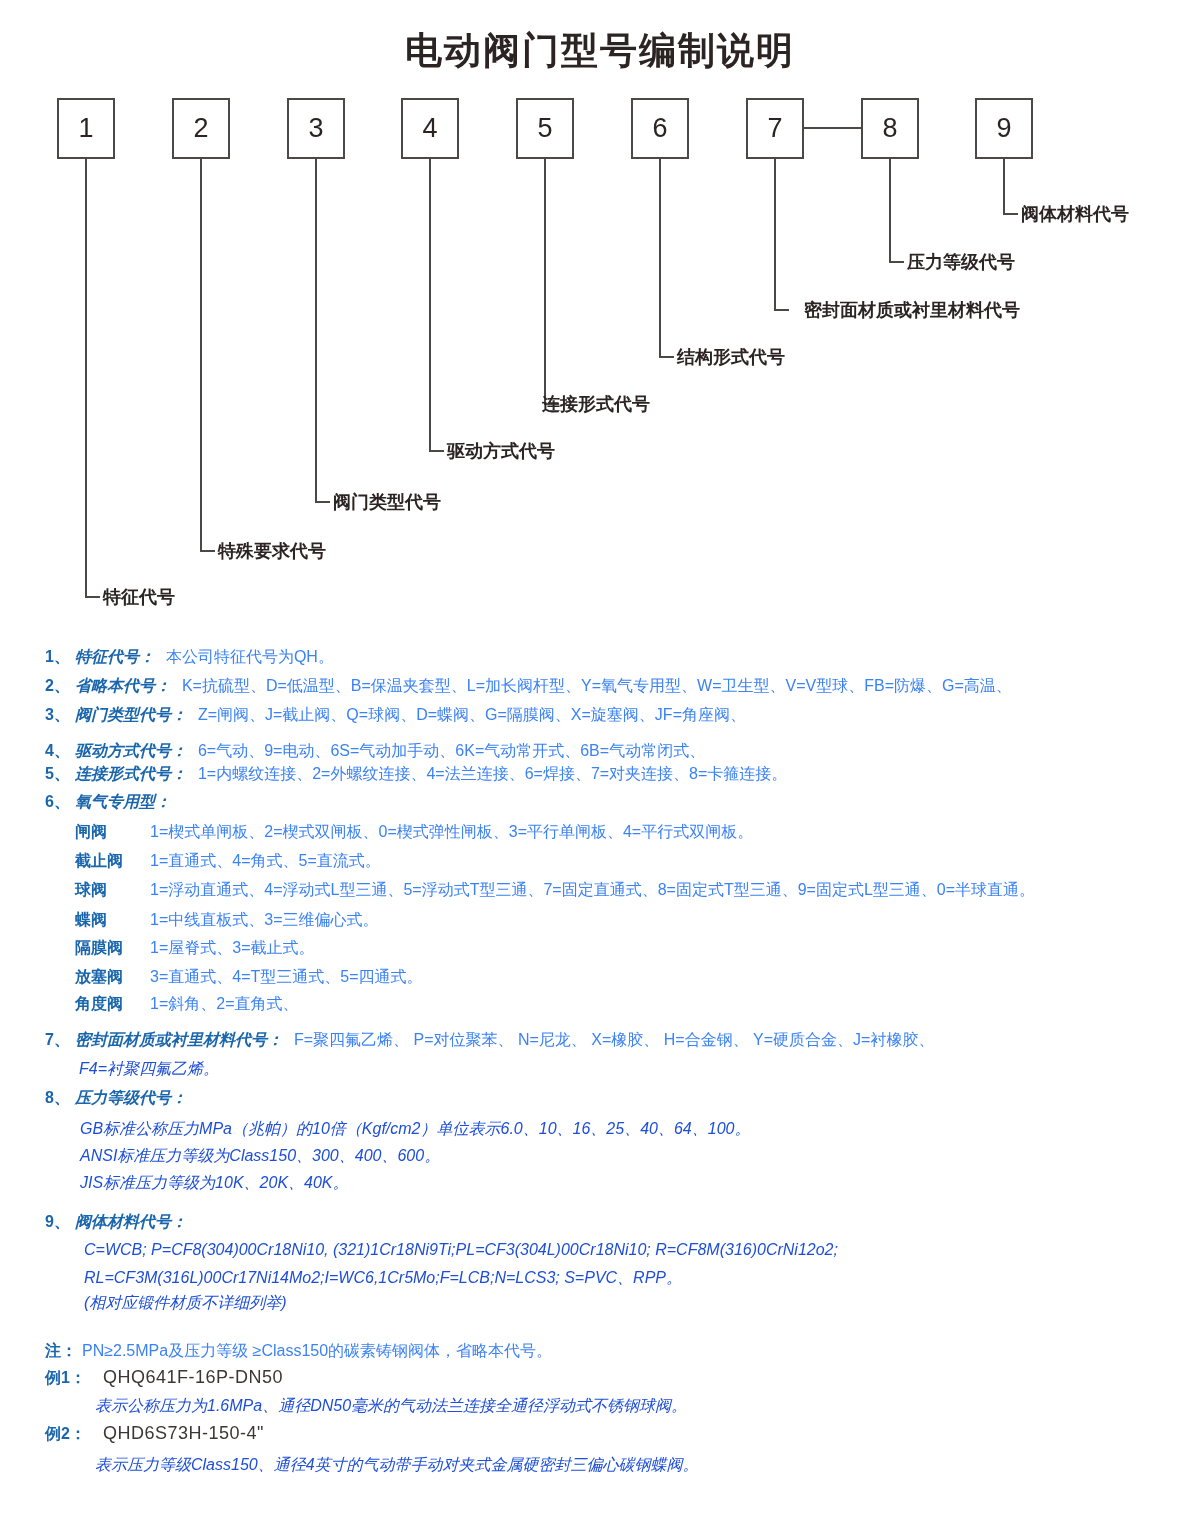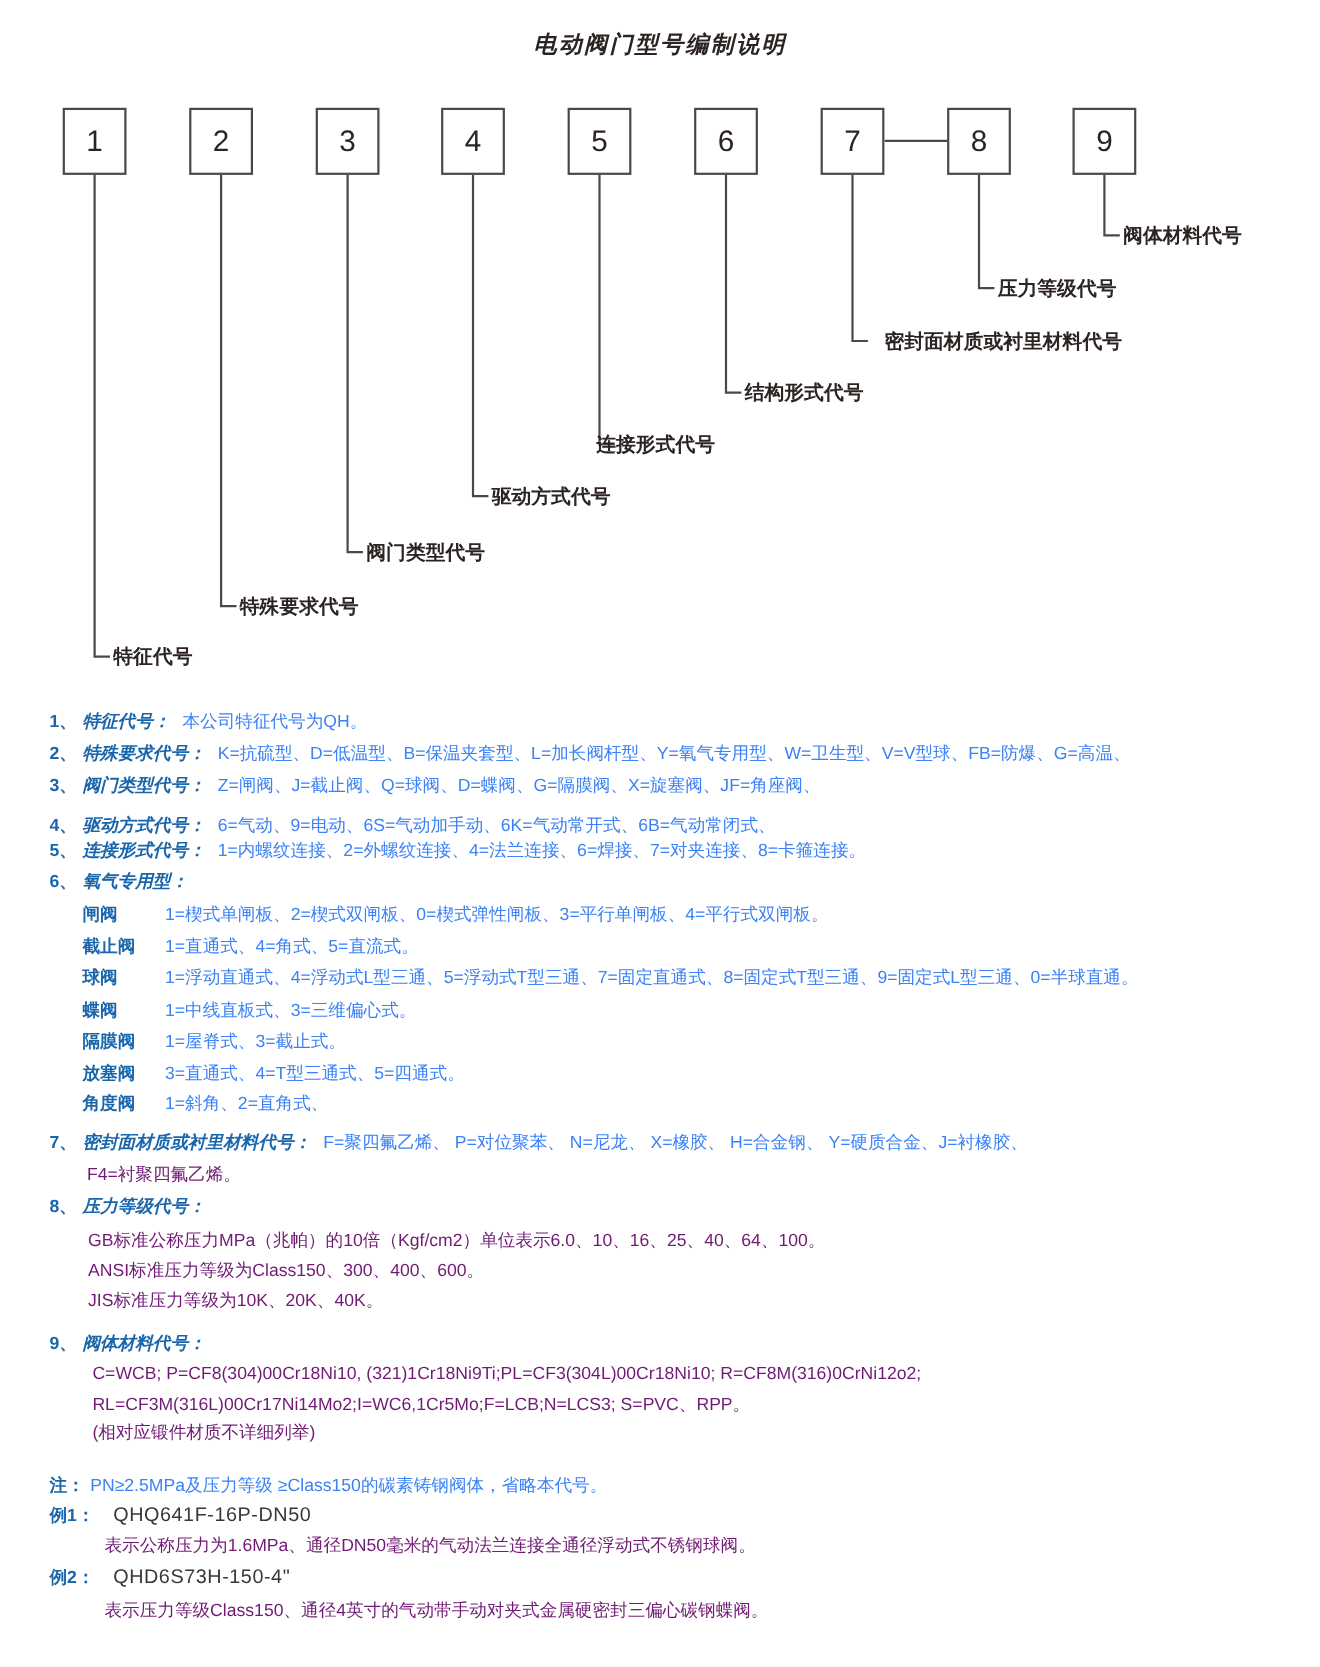--- a/index.html
+++ b/index.html
@@ -3,21 +3,21 @@
 <meta charset="utf-8">
 <style>
   html,body{margin:0;padding:0;}
   body{
     width:1200px;height:1515px;background:#ffffff;position:relative;
     font-family:"Liberation Sans","DejaVu Sans",sans-serif;
     color:#322f2d;overflow:hidden;
   }
   .title{
     position:absolute;top:26px;left:0;width:100%;text-align:center;
-    font-size:21px;font-weight:bold;color:#2b2422;letter-spacing:2px;font-style:italic;
+    font-size:37px;font-weight:bold;color:#2b2422;letter-spacing:2px;
   }
   
   .diagram{position:absolute;top:0;left:0;width:1200px;height:630px;}
   .diagram svg{position:absolute;top:0;left:0;}
   .box{
     position:absolute;top:98px;width:58px;height:61px;box-sizing:border-box;
     border:2px solid #4c4846;background:#fff;display:flex;align-items:center;
     justify-content:center;font-size:27px;color:#2b2422;
   }
   .b1{left:57px}.b2{left:172px}.b3{left:287px}.b4{left:401px}.b5{left:516px}
@@ -32,21 +32,21 @@
   
   .row{position:absolute;left:45px;font-size:16px;line-height:22px;white-space:nowrap;}
   .no{color:#1a66ad;font-weight:bold;margin-right:5px;}
   .lbl{color:#1a66ad;font-weight:bold;margin-right:11px;font-style:italic;}
   .txt{color:#3b82f6;}
   .r-i1{top:646px}.r-i2{top:675px}.r-i3{top:704px}.r-i4{top:740px}.r-i5{top:763px}.r-i6{top:791px}
   .vrow{position:absolute;left:75px;font-size:16px;line-height:22px;white-space:nowrap;}
   .vname{display:inline-block;width:75px;color:#1a66ad;font-weight:bold;}
   .v0{top:821px}.v1{top:850px}.v2{top:879px}.v3{top:909px}.v4{top:937px}.v5{top:966px}.v6{top:993px}
   .r-i7{top:1029px}
-  .pline{position:absolute;font-size:16px;line-height:22px;color:#701a75;white-space:nowrap;}
+  .pline{position:absolute;font-size:16px;line-height:22px;color:#1d4ed8;white-space:nowrap;font-style:italic;}
   .p7b{left:79px;top:1058px}
   .r-i8{top:1087px}
   .p8a{left:80px;top:1118px}.p8b{left:80px;top:1145px}.p8c{left:80px;top:1172px}
   .r-i9{top:1211px}
   .p9a{left:84px;top:1239px}.p9b{left:84px;top:1267px}.p9c{left:84px;top:1292px}
   .r-note{top:1340px}
   .r-ex1{top:1366px}.r-ex2{top:1422px}
   .ex-code{font-size:18px;color:#3a3734;margin-left:12px;letter-spacing:0.5px;}
   .pd1{left:95px;top:1395px}.pd2{left:95px;top:1454px}
 </style>
@@ -104,21 +104,21 @@
   <div class="dlabel l3">阀门类型代号</div>
   <div class="dlabel l4">驱动方式代号</div>
   <div class="dlabel l5">连接形式代号</div>
   <div class="dlabel l6">结构形式代号</div>
   <div class="dlabel l7">密封面材质或衬里材料代号</div>
   <div class="dlabel l8">压力等级代号</div>
   <div class="dlabel l9">阀体材料代号</div>
 </div>
 
 <div class="row r-i1"><span class="no">1、</span><span class="lbl">特征代号：</span><span class="txt">本公司特征代号为QH。</span></div>
-<div class="row r-i2"><span class="no">2、</span><span class="lbl">特殊要求代号：</span><span class="txt">K=抗硫型、D=低温型、B=保温夹套型、L=加长阀杆型、Y=氧气专用型、W=卫生型、V=V型球、FB=防爆、G=高温、</span></div>
+<div class="row r-i2"><span class="no">2、</span><span class="lbl">省略本代号：</span><span class="txt">K=抗硫型、D=低温型、B=保温夹套型、L=加长阀杆型、Y=氧气专用型、W=卫生型、V=V型球、FB=防爆、G=高温、</span></div>
 <div class="row r-i3"><span class="no">3、</span><span class="lbl">阀门类型代号：</span><span class="txt">Z=闸阀、J=截止阀、Q=球阀、D=蝶阀、G=隔膜阀、X=旋塞阀、JF=角座阀、</span></div>
 <div class="row r-i4"><span class="no">4、</span><span class="lbl">驱动方式代号：</span><span class="txt">6=气动、9=电动、6S=气动加手动、6K=气动常开式、6B=气动常闭式、</span></div>
 <div class="row r-i5"><span class="no">5、</span><span class="lbl">连接形式代号：</span><span class="txt">1=内螺纹连接、2=外螺纹连接、4=法兰连接、6=焊接、7=对夹连接、8=卡箍连接。</span></div>
 <div class="row r-i6"><span class="no">6、</span><span class="lbl">氧气专用型：</span></div>
 
 <div class="vrow v0"><span class="vname">闸阀</span><span class="txt">1=楔式单闸板、2=楔式双闸板、0=楔式弹性闸板、3=平行单闸板、4=平行式双闸板。</span></div>
 <div class="vrow v1"><span class="vname">截止阀</span><span class="txt">1=直通式、4=角式、5=直流式。</span></div>
 <div class="vrow v2"><span class="vname">球阀</span><span class="txt">1=浮动直通式、4=浮动式L型三通、5=浮动式T型三通、7=固定直通式、8=固定式T型三通、9=固定式L型三通、0=半球直通。</span></div>
 <div class="vrow v3"><span class="vname">蝶阀</span><span class="txt">1=中线直板式、3=三维偏心式。</span></div>
 <div class="vrow v4"><span class="vname">隔膜阀</span><span class="txt">1=屋脊式、3=截止式。</span></div>

